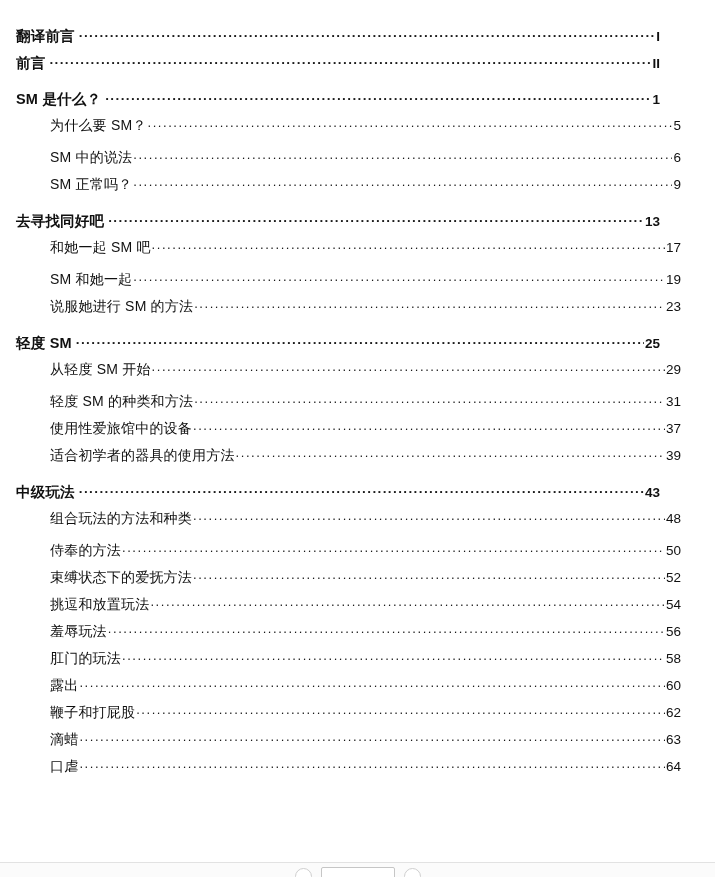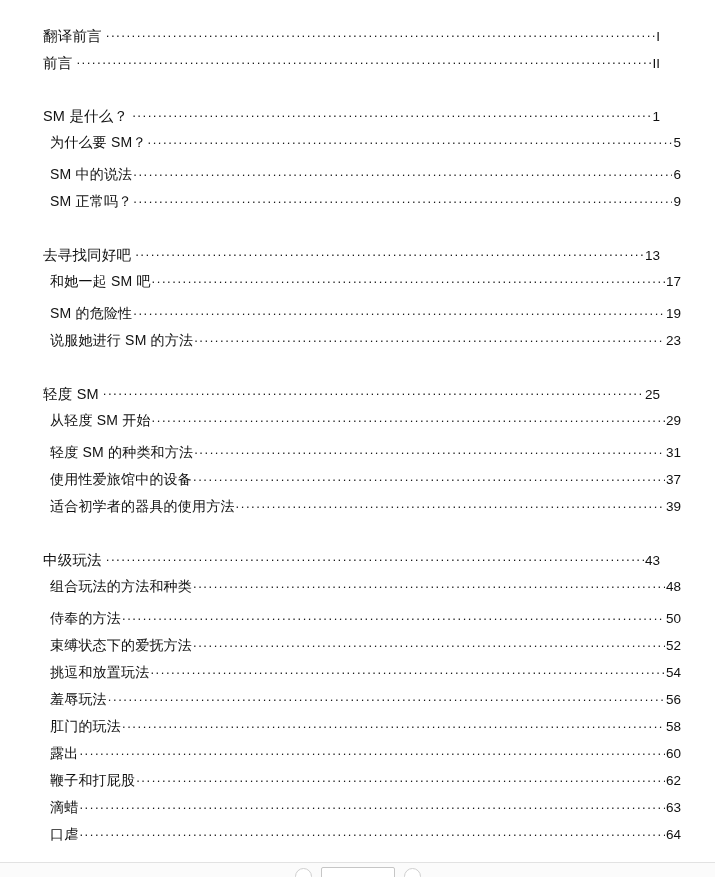--- a/index.html
+++ b/index.html
@@ -70,43 +70,43 @@
     line-height: 1;
   }
 
   .toc-page {
     flex: 0 0 auto;
     text-align: right;
   }
 
   
   .lvl1 {
-    font-weight: normal;
+    font-weight: bold;
     font-size: 14.5px;
-    padding-left: 43px;
+    padding-left: 16px;
     padding-right: 55px;
     height: 27px;
   }
   .lvl1 .toc-title { padding-right: 3px; }
   .lvl1 .toc-leader::before { font-size: 13.5px; letter-spacing: 1.4px; }
   .lvl1 .toc-page { font-size: 13.5px; }
 
   
   .lvl2 {
     font-weight: normal;
     font-size: 14px;
     padding-left: 50px;
     padding-right: 34px;
     height: 27px;
   }
   .lvl2 .toc-leader::before { font-size: 13px; letter-spacing: 1.55px; }
   .lvl2 .toc-page { font-size: 13.5px; }
 
   
-  .gap-before { margin-top: 26px; }
+  .gap-before { margin-top: 9px; }
   .gap-after  { margin-bottom: 5px; }
 
   
   #viewer-toolbar {
     position: absolute;
     left: 0;
     top: 862px;
     width: 715px;
     height: 15px;
     background: #fbfbfb;
@@ -187,21 +187,21 @@
         <span class="toc-title">去寻找同好吧</span>
         <span class="toc-leader"></span>
         <span class="toc-page">13</span>
       </div>
       <div class="toc-row lvl2 gap-after">
         <span class="toc-title">和她一起 SM 吧</span>
         <span class="toc-leader"></span>
         <span class="toc-page">17</span>
       </div>
       <div class="toc-row lvl2">
-        <span class="toc-title">SM 的危险性</span>
+        <span class="toc-title">SM 和她一起</span>
         <span class="toc-leader"></span>
         <span class="toc-page">19</span>
       </div>
       <div class="toc-row lvl2">
         <span class="toc-title">说服她进行 SM 的方法</span>
         <span class="toc-leader"></span>
         <span class="toc-page">23</span>
       </div>
       <div class="toc-row lvl1 gap-before">
         <span class="toc-title">轻度 SM</span>

